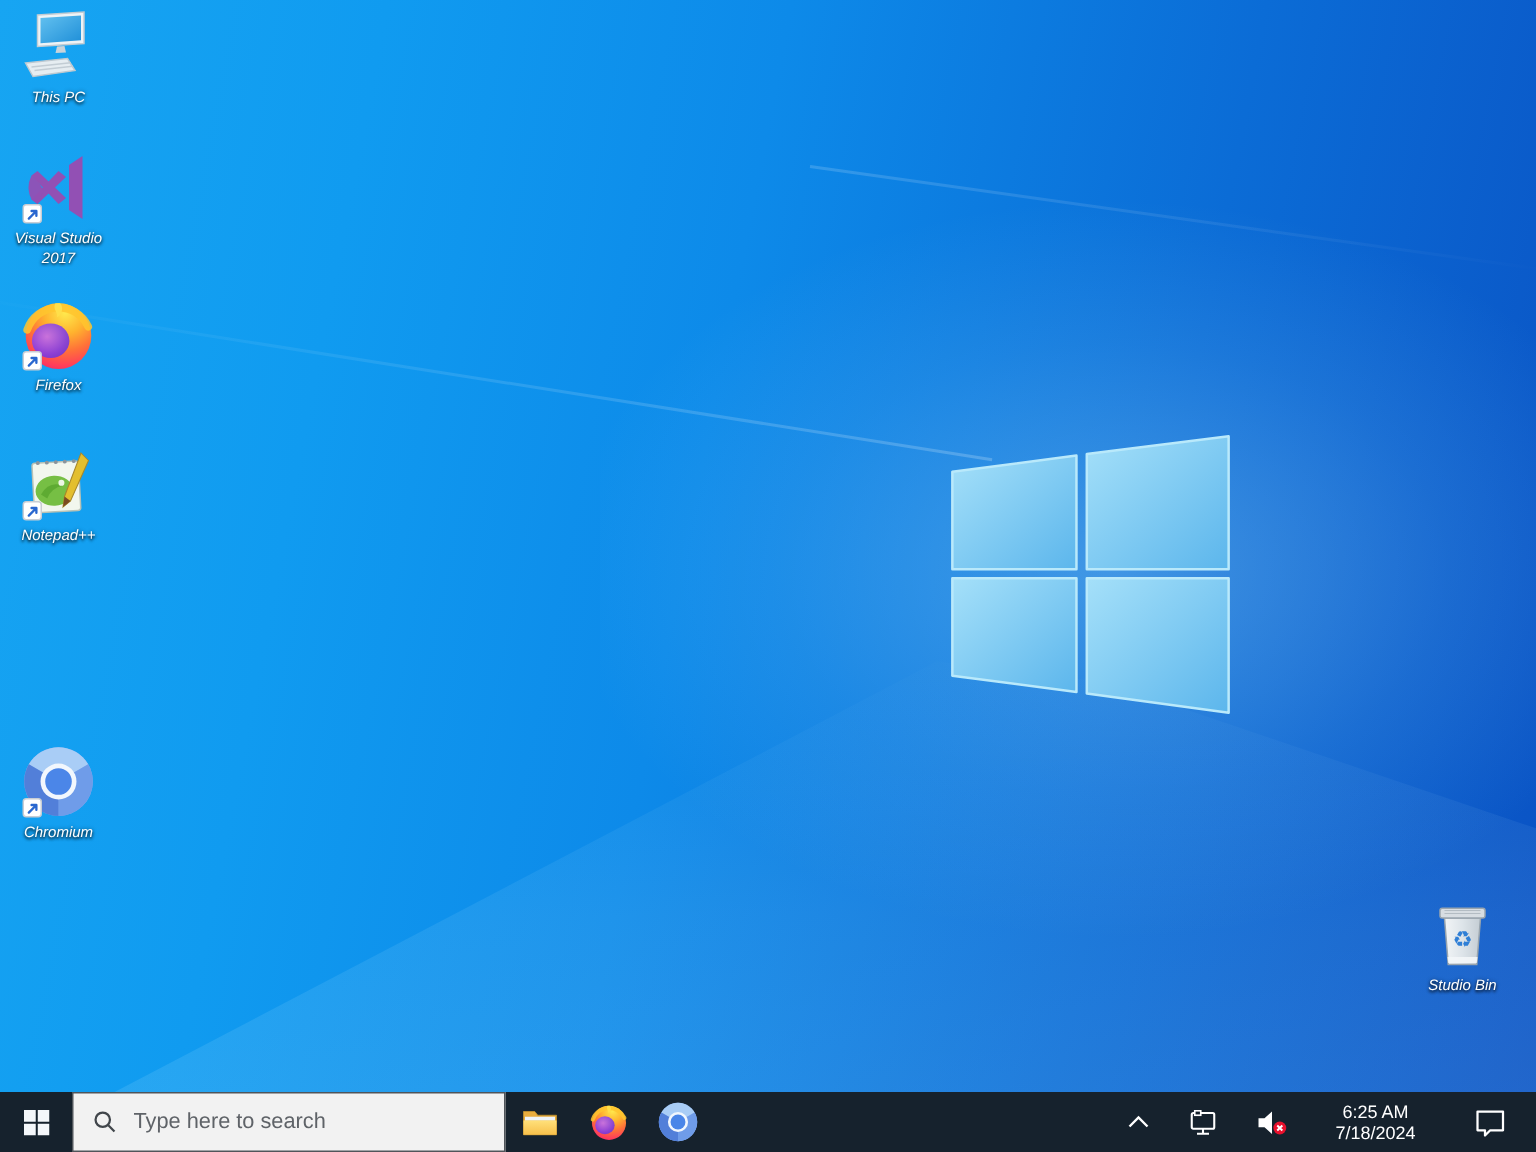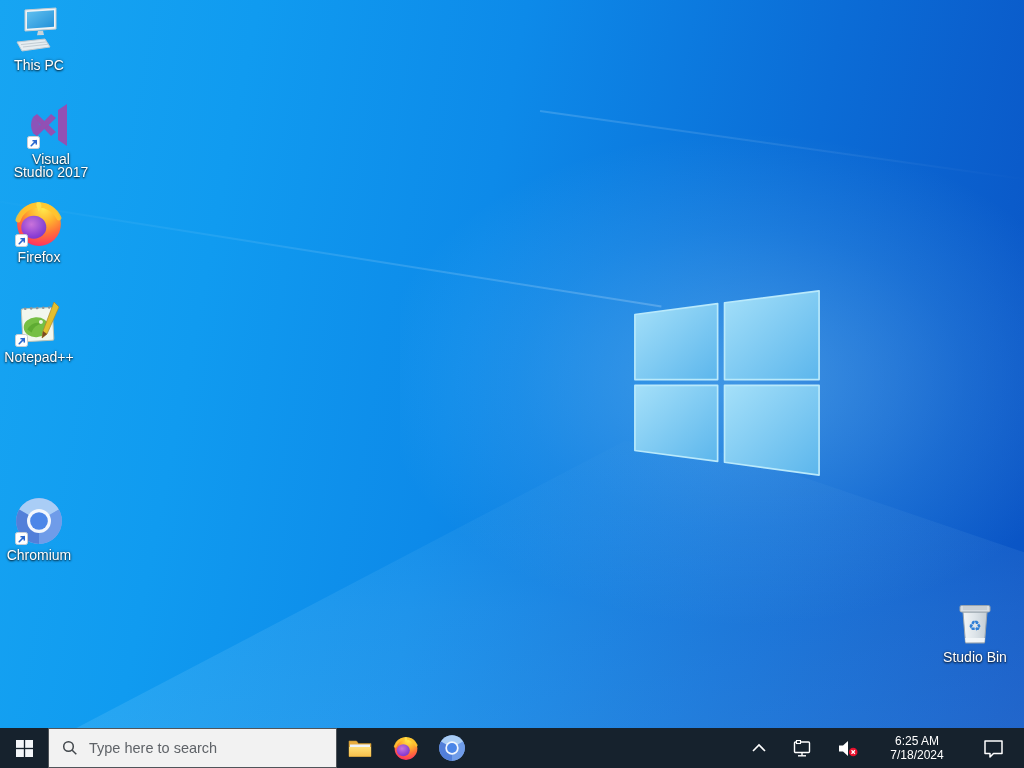--- a/index.html
+++ b/index.html
@@ -20,22 +20,22 @@
     transform:rotate(8deg); transform-origin:left center; }
   .wp-floor { position:absolute; left:0; top:420px; width:1024px; height:348px;
     background:linear-gradient(to bottom, rgba(190,235,255,0) 0%, rgba(190,235,255,.10) 55%, rgba(190,235,255,.14) 100%);
     clip-path:polygon(0 100%, 61% 6%, 72% 10%, 100% 38%, 100% 100%); }
   .wp-logo { position:absolute; left:628px; top:284px; width:197px; height:197px; }
 
   
   .dicon { position:absolute; width:78px; text-align:center; cursor:default; }
   .dicon .ic-img { position:relative; width:50px; height:50px; margin:0 auto 3px; }
   .dicon .ic-img svg { display:block; margin:0 auto; }
-  .ic-label { color:#fff; font-size:14px; line-height:13px;
-    text-shadow:0 1px 2px rgba(0,0,0,.85), 0 0 3px rgba(0,0,0,.45); }
+  .ic-label { color:#fff; font-size:10px; line-height:13px;
+    text-shadow:0 1px 2px rgba(0,0,0,.85), 0 0 3px rgba(0,0,0,.45);font-style:italic; }
   .sc-badge { position:absolute; left:1px; bottom:1px; width:13px; height:13px;
     background:#fff; border-radius:2.5px; border:1px solid #c8cdd4;
     display:flex; align-items:center; justify-content:center; }
 
   
   .taskbar { position:absolute; left:0; bottom:0; width:1024px; height:40px;
     background:#16222d; display:flex; align-items:stretch; z-index:10; }
   .tb-start { width:48px; height:40px; background:transparent; border:none;
     display:flex; align-items:center; justify-content:center; cursor:pointer; }
   .tb-search { width:289px; background:#f2f2f2; border:1px solid #50555a;
@@ -96,21 +96,21 @@
         <polygon points="13,6 40,4.3 40,20.8 13,22.8" fill="url(#scr)"></polygon>
         <polygon points="24,25 29,24.7 30,29 23,29.3" fill="#c9d3da"></polygon>
         <polygon points="3,36 31,33 36,41 8,45" fill="#e6edf1" stroke="#bfc9d0"></polygon>
         <line x1="7" y1="38.6" x2="33" y2="35.8" stroke="#c3cdd4" stroke-width="1"></line>
         <line x1="9" y1="41" x2="34.5" y2="38.2" stroke="#c3cdd4" stroke-width="1"></line>
       </svg>
     </div>
     <div class="ic-label">This PC</div>
   </div>
 
-  <div class="dicon" style="left:12px;top:100px">
+  <div class="dicon" style="left:0;top:100px">
     <div class="ic-img">
       <svg width="50" height="50" viewBox="0 0 50 50">
         <g fill="#9250b4">
           <polygon points="32,10 41,4 41,46 32,40"></polygon>
           <polygon points="7,17 11,14 30,32 25,36"></polygon>
           <polygon points="7,33 11,36 30,18 25,14"></polygon>
           <path d="M7,17 q-4 8 0 16 l4 3 4-9 -4-7 Z" opacity="0.95"></path>
         </g>
       </svg>
       <span class="sc-badge">

